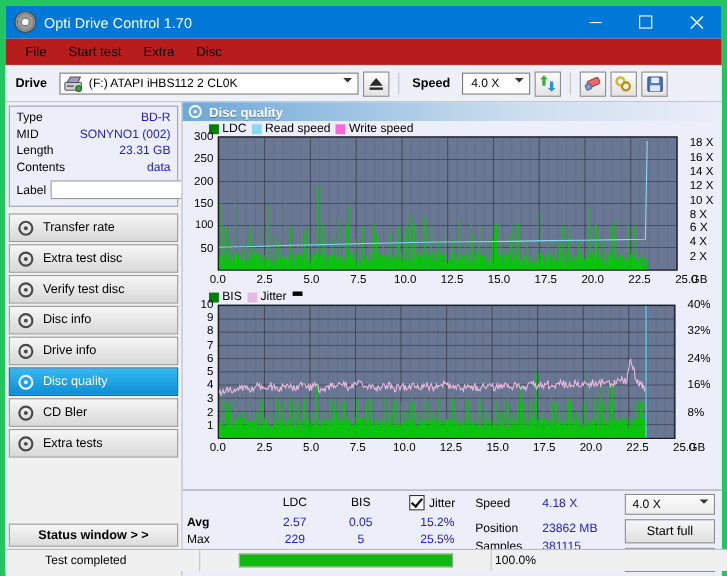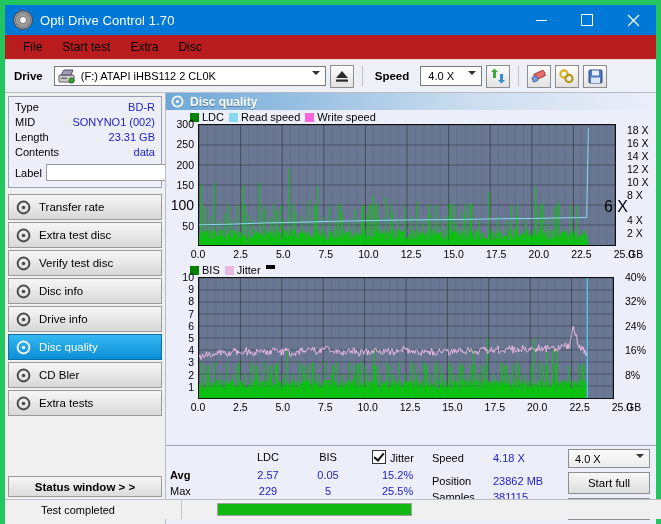--- a/index.html
+++ b/index.html
@@ -367,28 +367,28 @@
               <line x1="0" x2="100" y1="16.666666666666657" y2="16.666666666666657" stroke="#1b1b1b" stroke-width="0.4" vector-effect="non-scaling-stroke"></line>
               <line x1="0" x2="100" y1="0" y2="0" stroke="#1b1b1b" stroke-width="0.4" vector-effect="non-scaling-stroke"></line>
               <g>
                 <path d="M0.000,100 L0.000,89.701 M0.167,100 L0.167,93.462 M0.334,100 L0.334,89.945 M0.501,100 L0.501,49.333 M0.669,100 L0.669,65.472 M0.836,100 L0.836,89.440 M1.003,100 L1.003,89.508 M1.170,100 L1.170,94.880 M1.337,100 L1.337,87.254 M1.504,100 L1.504,89.142 M1.671,100 L1.671,68.333 M1.839,100 L1.839,87.851 M2.006,100 L2.006,88.797 M2.173,100 L2.173,93.108 M2.340,100 L2.340,88.212 M2.507,100 L2.507,94.670 M2.674,100 L2.674,76.667 M2.841,100 L2.841,90.509 M3.009,100 L3.009,94.224 M3.176,100 L3.176,94.491 M3.343,100 L3.343,88.280 M3.510,100 L3.510,87.381 M3.677,100 L3.677,48.333 M3.844,100 L3.844,87.675 M4.011,100 L4.011,95.538 M4.179,100 L4.179,91.685 M4.346,100 L4.346,88.884 M4.513,100 L4.513,92.805 M4.680,100 L4.680,93.735 M4.847,100 L4.847,92.781 M5.014,100 L5.014,80.000 M5.181,100 L5.181,86.872 M5.349,100 L5.349,87.387 M5.516,100 L5.516,92.233 M5.683,100 L5.683,92.132 M5.850,100 L5.850,87.935 M6.017,100 L6.017,94.879 M6.184,100 L6.184,95.034 M6.351,100 L6.351,73.333 M6.519,100 L6.519,93.322 M6.686,100 L6.686,92.687 M6.853,100 L6.853,91.318 M7.020,100 L7.020,66.019 M7.187,100 L7.187,91.715 M7.354,100 L7.354,88.646 M7.521,100 L7.521,94.315 M7.689,100 L7.689,92.053 M7.856,100 L7.856,79.333 M8.023,100 L8.023,87.358 M8.190,100 L8.190,87.943 M8.357,100 L8.357,93.429 M8.524,100 L8.524,90.982 M8.691,100 L8.691,87.647 M8.859,100 L8.859,89.218 M9.026,100 L9.026,95.541 M9.193,100 L9.193,90.409 M9.360,100 L9.360,66.667 M9.527,100 L9.527,95.745 M9.694,100 L9.694,89.317 M9.861,100 L9.861,92.444 M10.029,100 L10.029,89.224 M10.196,100 L10.196,94.006 M10.363,100 L10.363,92.630 M10.530,100 L10.530,92.436 M10.697,100 L10.697,50.667 M10.864,100 L10.864,92.245 M11.031,100 L11.031,66.709 M11.199,100 L11.199,92.112 M11.366,100 L11.366,96.489 M11.533,100 L11.533,94.030 M11.700,100 L11.700,95.307 M11.867,100 L11.867,89.576 M12.034,100 L12.034,75.000 M12.201,100 L12.201,96.674 M12.369,100 L12.369,93.661 M12.536,100 L12.536,93.722 M12.703,100 L12.703,92.249 M12.870,100 L12.870,94.393 M13.037,100 L13.037,79.333 M13.204,100 L13.204,88.111 M13.371,100 L13.371,91.588 M13.539,100 L13.539,90.956 M13.706,100 L13.706,87.631 M13.873,100 L13.873,90.150 M14.040,100 L14.040,89.227 M14.207,100 L14.207,96.510 M14.374,100 L14.374,90.786 M14.541,100 L14.541,48.000 M14.709,100 L14.709,91.917 M14.876,100 L14.876,91.250 M15.043,100 L15.043,89.610 M15.210,100 L15.210,93.601 M15.377,100 L15.377,91.495 M15.544,100 L15.544,66.467 M15.711,100 L15.711,70.000 M15.879,100 L15.879,94.570 M16.046,100 L16.046,91.161 M16.213,100 L16.213,87.006 M16.380,100 L16.380,90.191 M16.547,100 L16.547,96.581 M16.714,100 L16.714,89.866 M16.881,100 L16.881,89.768 M17.049,100 L17.049,92.451 M17.216,100 L17.216,76.667 M17.383,100 L17.383,88.096 M17.550,100 L17.550,89.375 M17.717,100 L17.717,93.699 M17.884,100 L17.884,88.225 M18.051,100 L18.051,65.483 M18.219,100 L18.219,91.444 M18.386,100 L18.386,94.691 M18.553,100 L18.553,90.627 M18.720,100 L18.720,70.667 M18.887,100 L18.887,89.510 M19.054,100 L19.054,87.477 M19.221,100 L19.221,90.591 M19.389,100 L19.389,89.295 M19.556,100 L19.556,95.808 M19.723,100 L19.723,66.946 M19.890,100 L19.890,95.795 M20.057,100 L20.057,94.123 M20.224,100 L20.224,78.667 M20.391,100 L20.391,91.869 M20.559,100 L20.559,88.100 M20.726,100 L20.726,93.409 M20.893,100 L20.893,87.494 M21.060,100 L21.060,94.214 M21.227,100 L21.227,88.097 M21.394,100 L21.394,92.344 M21.561,100 L21.561,92.116 M21.729,100 L21.729,36.000 M21.896,100 L21.896,96.637 M22.063,100 L22.063,93.272 M22.230,100 L22.230,89.130 M22.397,100 L22.397,87.865 M22.564,100 L22.564,88.208 M22.731,100 L22.731,65.438 M22.899,100 L22.899,90.384 M23.066,100 L23.066,87.504 M23.233,100 L23.233,71.667 M23.400,100 L23.400,93.435 M23.567,100 L23.567,96.672 M23.734,100 L23.734,94.005 M23.901,100 L23.901,91.061 M24.069,100 L24.069,89.789 M24.236,100 L24.236,89.374 M24.403,100 L24.403,89.521 M24.570,100 L24.570,91.494 M24.737,100 L24.737,76.000 M24.904,100 L24.904,89.695 M25.071,100 L25.071,86.877 M25.239,100 L25.239,89.411 M25.406,100 L25.406,95.334 M25.573,100 L25.573,90.618 M25.740,100 L25.740,94.447 M25.907,100 L25.907,89.474 M26.074,100 L26.074,91.984 M26.241,100 L26.241,62.667 M26.409,100 L26.409,93.291 M26.576,100 L26.576,89.380 M26.743,100 L26.743,92.917 M26.910,100 L26.910,92.693 M27.077,100 L27.077,94.097 M27.244,100 L27.244,93.178 M27.411,100 L27.411,95.459 M27.579,100 L27.579,90.903 M27.746,100 L27.746,68.333 M27.913,100 L27.913,66.100 M28.080,100 L28.080,89.214 M28.247,100 L28.247,91.172 M28.414,100 L28.414,51.000 M28.581,100 L28.581,87.866 M28.749,100 L28.749,88.146 M28.916,100 L28.916,93.301 M29.083,100 L29.083,91.606 M29.250,100 L29.250,91.596 M29.417,100 L29.417,95.275 M29.584,100 L29.584,87.211 M29.751,100 L29.751,93.032 M29.919,100 L29.919,76.667 M30.086,100 L30.086,96.648 M30.253,100 L30.253,90.200 M30.420,100 L30.420,92.546 M30.587,100 L30.587,95.694 M30.754,100 L30.754,95.329 M30.921,100 L30.921,95.427 M31.089,100 L31.089,95.408 M31.256,100 L31.256,88.469 M31.423,100 L31.423,67.333 M31.590,100 L31.590,89.108 M31.757,100 L31.757,89.192 M31.924,100 L31.924,92.929 M32.091,100 L32.091,94.386 M32.259,100 L32.259,91.678 M32.426,100 L32.426,86.806 M32.593,100 L32.593,93.368 M32.760,100 L32.760,95.710 M32.927,100 L32.927,78.333 M33.094,100 L33.094,87.223 M33.261,100 L33.261,92.914 M33.429,100 L33.429,65.770 M33.596,100 L33.596,94.318 M33.763,100 L33.763,94.055 M33.930,100 L33.930,90.487 M34.097,100 L34.097,65.994 M34.264,100 L34.264,94.012 M34.431,100 L34.431,73.333 M34.599,100 L34.599,88.875 M34.766,100 L34.766,93.459 M34.933,100 L34.933,87.943 M35.100,100 L35.100,93.649 M35.267,100 L35.267,91.105 M35.434,100 L35.434,88.925 M35.601,100 L35.601,91.092 M35.769,100 L35.769,89.273 M35.936,100 L35.936,80.667 M36.103,100 L36.103,89.397 M36.270,100 L36.270,93.817 M36.437,100 L36.437,95.270 M36.604,100 L36.604,88.475 M36.771,100 L36.771,96.405 M36.939,100 L36.939,95.341 M37.106,100 L37.106,91.434 M37.273,100 L37.273,91.763 M37.440,100 L37.440,70.667 M37.607,100 L37.607,92.811 M37.774,100 L37.774,89.236 M37.941,100 L37.941,90.003 M38.109,100 L38.109,90.540 M38.276,100 L38.276,93.023 M38.443,100 L38.443,92.077 M38.610,100 L38.610,92.080 M38.777,100 L38.777,90.395 M38.944,100 L38.944,79.333 M39.111,100 L39.111,93.375 M39.279,100 L39.279,66.975 M39.446,100 L39.446,67.019 M39.613,100 L39.613,90.134 M39.780,100 L39.780,92.421 M39.947,100 L39.947,87.230 M40.114,100 L40.114,93.835 M40.281,100 L40.281,96.275 M40.449,100 L40.449,74.667 M40.616,100 L40.616,92.403 M40.783,100 L40.783,92.450 M40.950,100 L40.950,66.870 M41.117,100 L41.117,65.953 M41.284,100 L41.284,96.388 M41.451,100 L41.451,92.273 M41.619,100 L41.619,92.675 M41.786,100 L41.786,94.892 M41.953,100 L41.953,58.333 M42.120,100 L42.120,87.094 M42.287,100 L42.287,93.569 M42.454,100 L42.454,66.467 M42.621,100 L42.621,89.031 M42.789,100 L42.789,65.591 M42.956,100 L42.956,88.321 M43.123,100 L43.123,91.720 M43.290,100 L43.290,89.549 M43.457,100 L43.457,76.667 M43.624,100 L43.624,87.124 M43.791,100 L43.791,93.435 M43.959,100 L43.959,88.326 M44.126,100 L44.126,90.310 M44.293,100 L44.293,90.014 M44.460,100 L44.460,90.725 M44.627,100 L44.627,95.816 M44.794,100 L44.794,86.962 M44.961,100 L44.961,60.667 M45.129,100 L45.129,88.735 M45.296,100 L45.296,96.463 M45.463,100 L45.463,89.690 M45.630,100 L45.630,93.641 M45.797,100 L45.797,87.907 M45.964,100 L45.964,88.904 M46.131,100 L46.131,66.539 M46.299,100 L46.299,91.092 M46.466,100 L46.466,72.667 M46.633,100 L46.633,87.211 M46.800,100 L46.800,94.566 M46.967,100 L46.967,95.410 M47.134,100 L47.134,94.324 M47.301,100 L47.301,86.980 M47.469,100 L47.469,88.159 M47.636,100 L47.636,93.842 M47.803,100 L47.803,93.264 M47.970,100 L47.970,78.000 M48.137,100 L48.137,87.521 M48.304,100 L48.304,88.409 M48.471,100 L48.471,89.250 M48.639,100 L48.639,89.184 M48.806,100 L48.806,94.599 M48.973,100 L48.973,87.827 M49.140,100 L49.140,87.898 M49.307,100 L49.307,88.521 M49.474,100 L49.474,68.333 M49.641,100 L49.641,94.313 M49.809,100 L49.809,95.078 M49.976,100 L49.976,95.820 M50.143,100 L50.143,94.106 M50.310,100 L50.310,93.032 M50.477,100 L50.477,91.600 M50.644,100 L50.644,91.424 M50.811,100 L50.811,96.061 M50.979,100 L50.979,76.667 M51.146,100 L51.146,93.237 M51.313,100 L51.313,90.023 M51.480,100 L51.480,87.013 M51.647,100 L51.647,94.729 M51.814,100 L51.814,96.284 M51.981,100 L51.981,94.026 M52.149,100 L52.149,88.349 M52.316,100 L52.316,91.382 M52.483,100 L52.483,63.333 M52.650,100 L52.650,89.899 M52.817,100 L52.817,90.614 M52.984,100 L52.984,95.497 M53.151,100 L53.151,88.047 M53.319,100 L53.319,92.041 M53.486,100 L53.486,89.869 M53.653,100 L53.653,90.041 M53.820,100 L53.820,93.307 M53.987,100 L53.987,79.333 M54.154,100 L54.154,95.474 M54.321,100 L54.321,90.431 M54.489,100 L54.489,90.805 M54.656,100 L54.656,88.408 M54.823,100 L54.823,92.192 M54.990,100 L54.990,96.265 M55.157,100 L55.157,65.580 M55.324,100 L55.324,88.187 M55.491,100 L55.491,74.000 M55.659,100 L55.659,88.152 M55.826,100 L55.826,94.215 M55.993,100 L55.993,94.621 M56.160,100 L56.160,89.542 M56.327,100 L56.327,86.764 M56.494,100 L56.494,92.369 M56.661,100 L56.661,91.660 M56.829,100 L56.829,81.667 M56.996,100 L56.996,66.060 M57.163,100 L57.163,89.496 M57.330,100 L57.330,91.615 M57.497,100 L57.497,89.371 M57.664,100 L57.664,91.058 M57.831,100 L57.831,91.326 M57.999,100 L57.999,89.206 M58.166,100 L58.166,89.031 M58.333,100 L58.333,77.333 M58.500,100 L58.500,93.648 M58.667,100 L58.667,93.932 M58.834,100 L58.834,96.209 M59.001,100 L59.001,95.002 M59.169,100 L59.169,87.574 M59.336,100 L59.336,91.425 M59.503,100 L59.503,93.234 M59.670,100 L59.670,96.687 M59.837,100 L59.837,76.000 M60.004,100 L60.004,95.637 M60.171,100 L60.171,65.834 M60.339,100 L60.339,88.107 M60.506,100 L60.506,90.439 M60.673,100 L60.673,65.928 M60.840,100 L60.840,88.224 M61.007,100 L61.007,88.992 M61.174,100 L61.174,87.791 M61.341,100 L61.341,65.785 M61.509,100 L61.509,89.777 M61.676,100 L61.676,89.545 M61.843,100 L61.843,80.667 M62.010,100 L62.010,95.300 M62.177,100 L62.177,88.210 M62.344,100 L62.344,92.915 M62.511,100 L62.511,89.572 M62.679,100 L62.679,91.410 M62.846,100 L62.846,87.005 M63.013,100 L63.013,91.751 M63.180,100 L63.180,96.385 M63.347,100 L63.347,89.527 M63.514,100 L63.514,95.451 M63.681,100 L63.681,73.333 M63.849,100 L63.849,95.087 M64.016,100 L64.016,65.543 M64.183,100 L64.183,92.402 M64.350,100 L64.350,91.963 M64.517,100 L64.517,96.147 M64.684,100 L64.684,86.807 M64.851,100 L64.851,92.023 M65.019,100 L65.019,89.974 M65.186,100 L65.186,65.814 M65.353,100 L65.353,88.277 M65.520,100 L65.520,65.000 M65.687,100 L65.687,88.395 M65.854,100 L65.854,92.655 M66.021,100 L66.021,94.367 M66.189,100 L66.189,88.954 M66.356,100 L66.356,96.120 M66.523,100 L66.523,96.456 M66.690,100 L66.690,87.680 M66.857,100 L66.857,92.292 M67.024,100 L67.024,87.487 M67.191,100 L67.191,89.739 M67.359,100 L67.359,78.000 M67.526,100 L67.526,93.909 M67.693,100 L67.693,95.106 M67.860,100 L67.860,95.821 M68.027,100 L68.027,90.395 M68.194,100 L68.194,90.631 M68.361,100 L68.361,89.643 M68.529,100 L68.529,95.883 M68.696,100 L68.696,93.757 M68.863,100 L68.863,93.930 M69.030,100 L69.030,95.747 M69.197,100 L69.197,94.785 M69.364,100 L69.364,95.600 M69.531,100 L69.531,93.690 M69.699,100 L69.699,56.000 M69.866,100 L69.866,87.670 M70.033,100 L70.033,95.609 M70.200,100 L70.200,91.539 M70.367,100 L70.367,86.900 M70.534,100 L70.534,96.158 M70.701,100 L70.701,89.170 M70.869,100 L70.869,89.444 M71.036,100 L71.036,92.317 M71.203,100 L71.203,96.592 M71.370,100 L71.370,95.276 M71.537,100 L71.537,94.596 M71.704,100 L71.704,89.249 M71.871,100 L71.871,76.667 M72.039,100 L72.039,87.932 M72.206,100 L72.206,89.715 M72.373,100 L72.373,94.408 M72.540,100 L72.540,91.565 M72.707,100 L72.707,94.257 M72.874,100 L72.874,88.426 M73.041,100 L73.041,96.554 M73.209,100 L73.209,93.839 M73.376,100 L73.376,93.380 M73.543,100 L73.543,92.628 M73.710,100 L73.710,92.194 M73.877,100 L73.877,92.150 M74.044,100 L74.044,95.904 M74.211,100 L74.211,80.000 M74.379,100 L74.379,96.252 M74.546,100 L74.546,87.075 M74.713,100 L74.713,95.856 M74.880,100 L74.880,91.133 M75.047,100 L75.047,66.877 M75.214,100 L75.214,88.095 M75.381,100 L75.381,94.704 M75.549,100 L75.549,96.059 M75.716,100 L75.716,94.309 M75.883,100 L75.883,86.845 M76.050,100 L76.050,88.329 M76.217,100 L76.217,92.940 M76.384,100 L76.384,75.000 M76.551,100 L76.551,66.294 M76.719,100 L76.719,93.507 M76.886,100 L76.886,95.753 M77.053,100 L77.053,92.882 M77.220,100 L77.220,89.777 M77.387,100 L77.387,91.482 M77.554,100 L77.554,91.887 M77.721,100 L77.721,91.650 M77.889,100 L77.889,89.790 M78.056,100 L78.056,90.987 M78.223,100 L78.223,96.393 M78.390,100 L78.390,90.695 M78.557,100 L78.557,79.333 M78.724,100 L78.724,87.300 M78.891,100 L78.891,88.609 M79.059,100 L79.059,87.392 M79.226,100 L79.226,92.844 M79.393,100 L79.393,91.591 M79.560,100 L79.560,95.199 M79.727,100 L79.727,90.903 M79.894,100 L79.894,93.342 M80.061,100 L80.061,91.674 M80.229,100 L80.229,88.086 M80.396,100 L80.396,91.536 M80.563,100 L80.563,92.401 M80.730,100 L80.730,87.920 M80.897,100 L80.897,51.667 M81.064,100 L81.064,66.261 M81.231,100 L81.231,91.509 M81.399,100 L81.399,92.563 M81.566,100 L81.566,92.112 M81.733,100 L81.733,87.912 M81.900,100 L81.900,90.740 M82.067,100 L82.067,86.892 M82.234,100 L82.234,66.250 M82.401,100 L82.401,73.333 M82.569,100 L82.569,66.278 M82.736,100 L82.736,95.398 M82.903,100 L82.903,90.343 M83.070,100 L83.070,89.087 M83.237,100 L83.237,93.598 M83.404,100 L83.404,91.713 M83.571,100 L83.571,95.294 M83.739,100 L83.739,87.704 M83.906,100 L83.906,76.667 M84.073,100 L84.073,93.781 M84.240,100 L84.240,96.002 M84.407,100 L84.407,95.201 M84.574,100 L84.574,87.831 M84.741,100 L84.741,94.932 M84.909,100 L84.909,96.657 M85.076,100 L85.076,88.650 M85.243,100 L85.243,93.529 M85.410,100 L85.410,68.333 M85.577,100 L85.577,87.095 M85.744,100 L85.744,94.434 M85.911,100 L85.911,66.351 M86.079,100 L86.079,92.669 M86.246,100 L86.246,94.344 M86.413,100 L86.413,63.333 M86.580,100 L86.580,92.124 M86.747,100 L86.747,94.522 M86.914,100 L86.914,92.503 M87.081,100 L87.081,89.024 M87.249,100 L87.249,91.623 M87.416,100 L87.416,88.778 M87.583,100 L87.583,89.578 M87.750,100 L87.750,89.236 M87.917,100 L87.917,86.777 M88.084,100 L88.084,88.555 M88.251,100 L88.251,93.328 M88.419,100 L88.419,88.785 M88.586,100 L88.586,95.667 M88.753,100 L88.753,90.296 M88.920,100 L88.920,93.949 M89.087,100 L89.087,91.978 M89.254,100 L89.254,96.397 M89.421,100 L89.421,66.341 M89.589,100 L89.589,91.243 M89.756,100 L89.756,88.150 M89.923,100 L89.923,87.962 M90.090,100 L90.090,91.828 M90.257,100 L90.257,88.777 M90.424,100 L90.424,90.499 M90.591,100 L90.591,96.297 M90.759,100 L90.759,66.789 M90.926,100 L90.926,95.040 M91.093,100 L91.093,96.671 M91.260,100 L91.260,92.690 M91.427,100 L91.427,92.605 M91.594,100 L91.594,95.562 M91.761,100 L91.761,92.756 M91.929,100 L91.929,91.701 M92.096,100 L92.096,90.595 M92.263,100 L92.263,88.260 M92.430,100 L92.430,91.003 M92.597,100 L92.597,96.675 M92.764,100 L92.764,87.713 M92.931,100 L92.931,96.538 M93.099,100 L93.099,90.311 M93.266,100 L93.266,96.457 M93.433,100 L93.433,92.880 " stroke="#00cc00" stroke-width="0.9" vector-effect="non-scaling-stroke" fill="none"></path>
               </g>
               <path d="M0.000,83.158 L8.000,82.632 L16.000,81.579 L24.000,81.053 L32.000,80.263 L40.000,79.737 L48.000,79.211 L56.000,78.947 L64.000,78.684 L72.000,78.158 L80.000,77.895 L88.000,77.368 L93.200,77.105 L93.600,2.632 " stroke="#87d9f2" stroke-width="1" fill="none" vector-effect="non-scaling-stroke"></path>
             </svg>
         </div>
         <div id="ax1" style="position: relative; height: 0px;">
             <div class="" style="position: absolute; left: 0px; top: -20.3333px;;width:28px;text-align:right;transform:translateY(-50%);font-size:10.5px">50</div>
-            <div class="" style="position: absolute; left: 0px; top: -40.6667px;;width:28px;text-align:right;transform:translateY(-50%);font-size:14px">100</div>
+            <div class="" style="position: absolute; left: 0px; top: -40.6667px;;width:28px;text-align:right;transform:translateY(-50%);font-size:10px">100</div>
             <div class="" style="position: absolute; left: 0px; top: -61px;;width:28px;text-align:right;transform:translateY(-50%);font-size:10.5px">150</div>
             <div class="" style="position: absolute; left: 0px; top: -81.3333px;;width:28px;text-align:right;transform:translateY(-50%);font-size:10.5px">200</div>
             <div class="" style="position: absolute; left: 0px; top: -101.667px;;width:28px;text-align:right;transform:translateY(-50%);font-size:10.5px">250</div>
             <div class="" style="position: absolute; left: 0px; top: -122px;;width:28px;text-align:right;transform:translateY(-50%);font-size:10.5px">300</div>
             <div class="" style="position: absolute; left: 461px; top: -12.8421px;;transform:translateY(-50%);font-size:10.5px;white-space:nowrap">2 X</div>
             <div class="" style="position: absolute; left: 461px; top: -25.6842px;;transform:translateY(-50%);font-size:10.5px;white-space:nowrap">4 X</div>
-            <div class="" style="position: absolute; left: 438px; top: -38.5263px;;transform:translateY(-50%);font-size:16px;white-space:nowrap">6 X</div>
+            <div class="" style="position: absolute; left: 461px; top: -38.5263px;;transform:translateY(-50%);font-size:11px;white-space:nowrap">6 X</div>
             <div class="" style="position: absolute; left: 461px; top: -51.3684px;;transform:translateY(-50%);font-size:10.5px;white-space:nowrap">8 X</div>
             <div class="" style="position: absolute; left: 461px; top: -64.2105px;;transform:translateY(-50%);font-size:10.5px;white-space:nowrap">10 X</div>
             <div class="" style="position: absolute; left: 461px; top: -77.0526px;;transform:translateY(-50%);font-size:10.5px;white-space:nowrap">12 X</div>
             <div class="" style="position: absolute; left: 461px; top: -89.8947px;;transform:translateY(-50%);font-size:10.5px;white-space:nowrap">14 X</div>
             <div class="" style="position: absolute; left: 461px; top: -102.737px;;transform:translateY(-50%);font-size:10.5px;white-space:nowrap">16 X</div>
             <div class="" style="position: absolute; left: 461px; top: -115.579px;;transform:translateY(-50%);font-size:10.5px;white-space:nowrap">18 X</div>
             <div class="" style="position: absolute; left: 32px; top: 2px;;transform:translateX(-50%);font-size:10.5px">0.0</div>
             <div class="" style="position: absolute; left: 74.6px; top: 2px;;transform:translateX(-50%);font-size:10.5px">2.5</div>
             <div class="" style="position: absolute; left: 117.2px; top: 2px;;transform:translateX(-50%);font-size:10.5px">5.0</div>
             <div class="" style="position: absolute; left: 159.8px; top: 2px;;transform:translateX(-50%);font-size:10.5px">7.5</div>
@@ -555,14 +555,15 @@
     </div>
   </div>
 
   <div class="statusbar">
     <div class="sb-cell" style="width:145px;padding-left:4px;border-right:1px solid #c6c6c6;">Test completed</div>
     <div class="sb-cell" style="width:200px;padding-left:3px;">
       <div class="progout">
           <div class="progin" id="progfill" style="width: 100%;"></div>
         </div>
     </div>
+    <div class="sb-cell" style="width:90px;padding-left:3px;border-left:1px solid #c6c6c6;">100.0%</div>
   </div>
 </div>
 
 </body></html>

